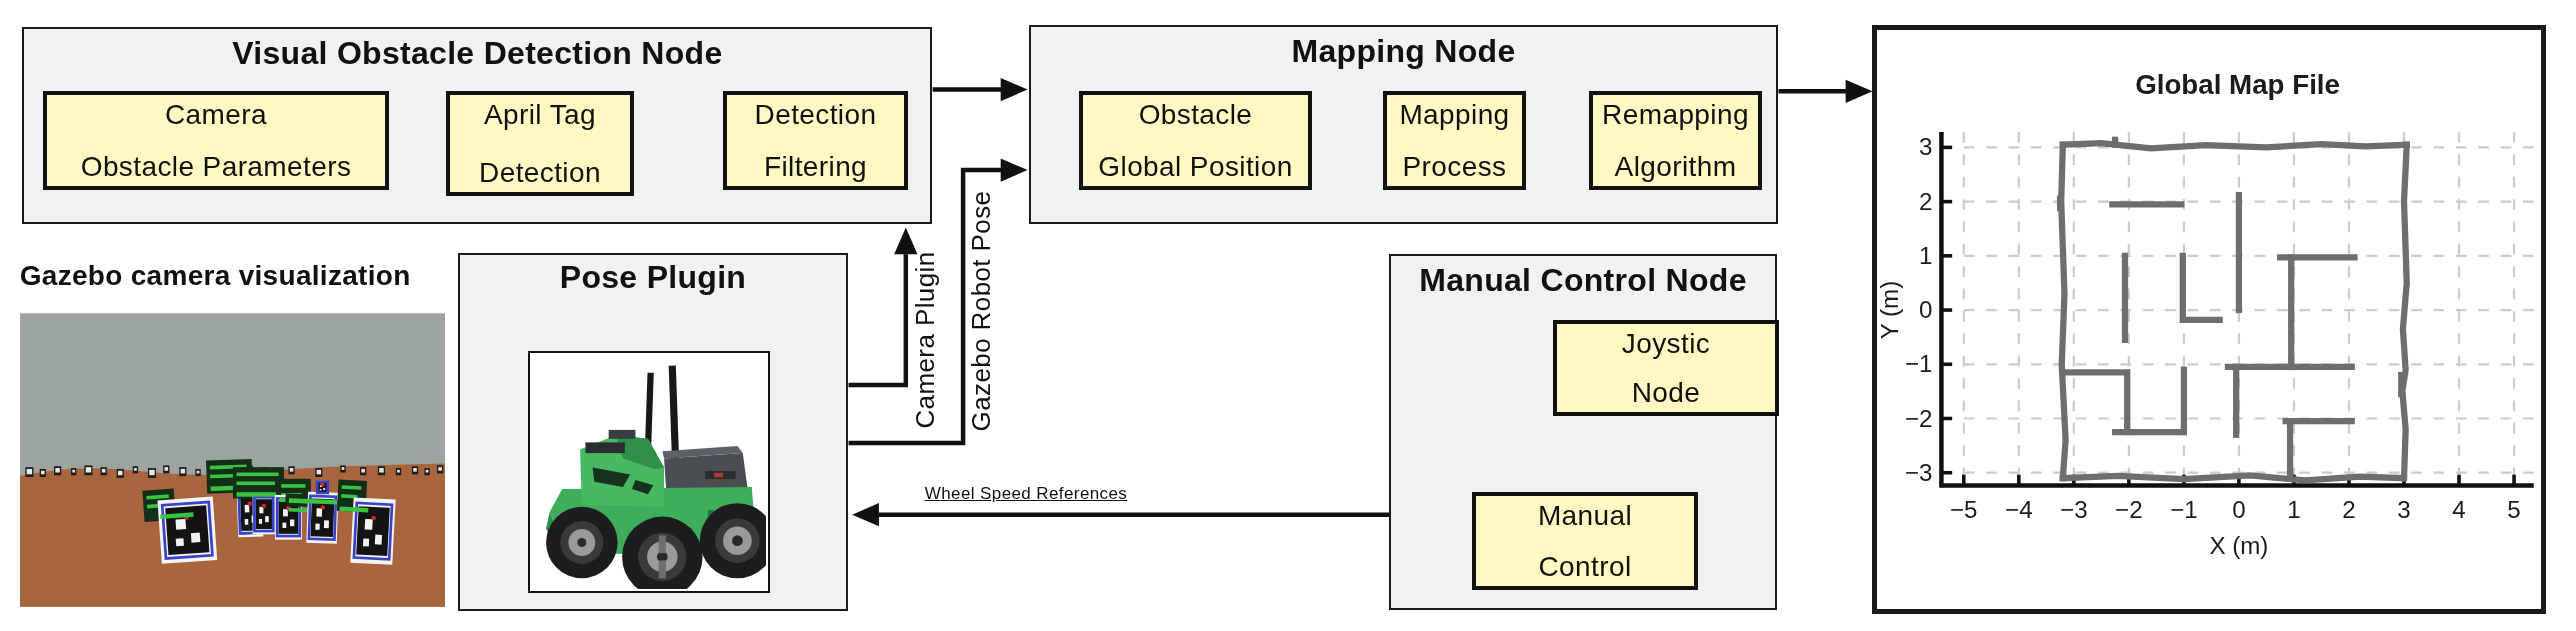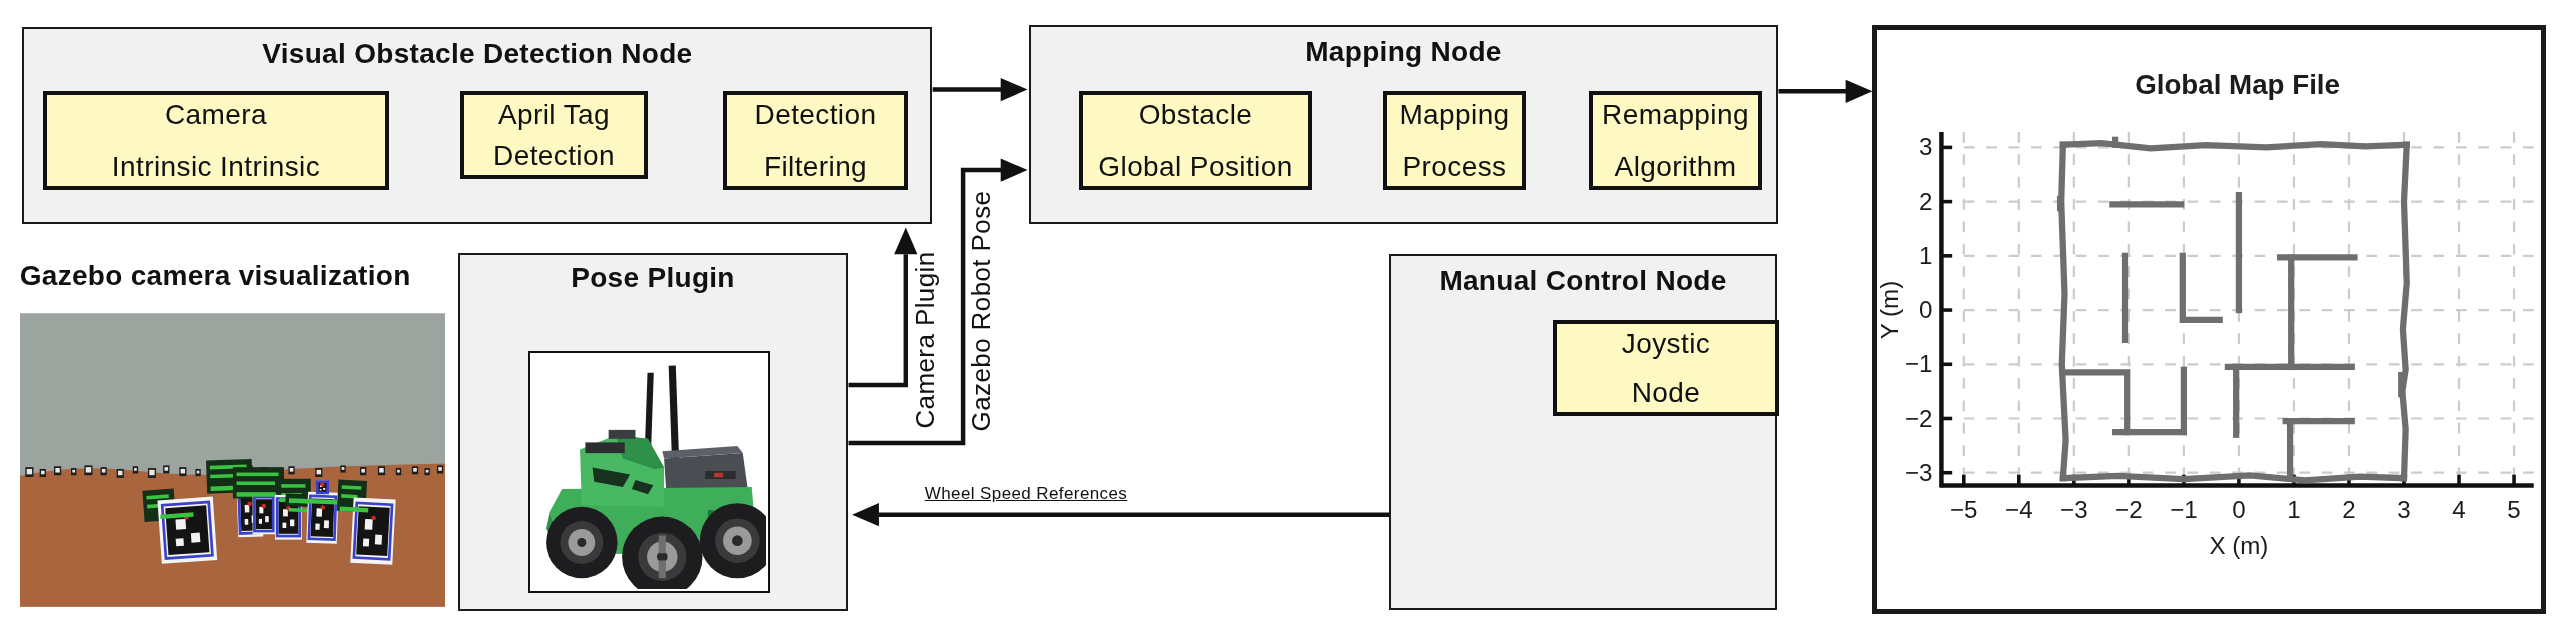--- a/index.html
+++ b/index.html
@@ -1,21 +1,21 @@
 <!DOCTYPE html>
 <html style="font-size:14.3px"><head>
 <meta charset="utf-8">
 <style>
   html,body{margin:0;padding:0;background:#ffffff;}
   body{font-family:"Liberation Sans", sans-serif;color:#111;}
   #stage{position:relative;width:2576px;height:632px;background:#fff;overflow:hidden;}
   svg{display:block;}
   .layer{position:absolute;left:0;top:0;}
   .node{position:absolute;background:#f1f1f1;border:2.7px solid #1a1a1a;box-sizing:border-box;}
-  .node-title{font-weight:bold;font-size:28px;line-height:33px;text-align:center;margin-top:8px;letter-spacing:0.3px;}
+  .node-title{font-weight:bold;font-size:32px;line-height:33px;text-align:center;margin-top:8px;letter-spacing:0.3px;}
   .wbox{position:absolute;background:#fef9c3;border:4.5px solid #111;box-sizing:border-box;
         display:flex;flex-direction:column;align-items:center;justify-content:space-between;
         font-size:28px;line-height:39px;text-align:center;letter-spacing:0.4px;}
   .conn-label-v{position:absolute;font-size:26px;letter-spacing:0.4px;white-space:nowrap;
         transform:translate(-50%,-50%) rotate(-90deg);}
   .conn-label-h{position:absolute;font-size:17px;letter-spacing:0.4px;white-space:nowrap;
         transform:translate(-50%,-50%);text-decoration:underline;}
   .section-label{position:absolute;font-weight:bold;font-size:28px;text-align:left;letter-spacing:0.3px;}
   .img-frame{position:absolute;background:#fff;border:2.7px solid #111;box-sizing:border-box;}
 </style>
@@ -45,23 +45,23 @@
       <polygon points="952,575 982,562 982,588" fill="#111"></polygon>
       <path d="M1771,465 V522" stroke="#111" stroke-width="5" fill="none"></path>
       <polygon points="1771,552 1758,522 1784,522" fill="#111"></polygon>
     </svg>
 
   <div class="node" style="left:22.4px;top:27px;width:910px;height:197px;">
     <div class="node-title">Visual Obstacle Detection Node</div>
   </div>
   <div class="wbox" style="left:43px;top:91px;width:346px;height:99px;">
     <span>Camera</span>
-    <span>Intrinsic Intrinsic</span>
-  </div>
-  <div class="wbox" style="left:460px;top:91px;width:188px;height:88px;">
+    <span>Obstacle Parameters</span>
+  </div>
+  <div class="wbox" style="left:446px;top:91px;width:188px;height:105px;">
     <span>April Tag</span>
     <span>Detection</span>
   </div>
   <div class="wbox" style="left:723px;top:91px;width:185px;height:99px;">
     <span>Detection</span>
     <span>Filtering</span>
   </div>
 
   <div class="node" style="left:1029px;top:25px;width:749px;height:199px;">
     <div class="node-title">Mapping Node</div>
@@ -275,20 +275,24 @@
       </g>
     </svg>
   </div>
 
   <div class="node" style="left:1389px;top:254px;width:388px;height:356px;">
     <div class="node-title">Manual Control Node</div>
   </div>
   <div class="wbox" style="left:1553px;top:320px;width:226px;height:96px;">
     <span>Joystic</span>
     <span>Node</span>
+  </div>
+  <div class="wbox" style="left:1472px;top:492px;width:226px;height:98px;">
+    <span>Manual</span>
+    <span>Control</span>
   </div>
 
   <div class="conn-label-v" style="left:925px;top:340px;">Camera Plugin</div>
   <div class="conn-label-v" style="left:981px;top:311px;">Gazebo Robot Pose</div>
   <div class="conn-label-h" style="left:1026px;top:494px;">Wheel Speed References</div>
 
   <div style="position:absolute;left:1872px;top:25px;width:674px;height:589px;background:#fff;border:5.4px solid #1a1a1a;box-sizing:border-box;">
     <svg id="map-plot" width="663" height="578" viewBox="0 0 741 646">
         <line x1="97" y1="114" x2="97" y2="509" stroke="#cccccc" stroke-width="2.5" stroke-dasharray="12 13"></line>
         <line x1="158.5" y1="114" x2="158.5" y2="509" stroke="#cccccc" stroke-width="2.5" stroke-dasharray="12 13"></line>

